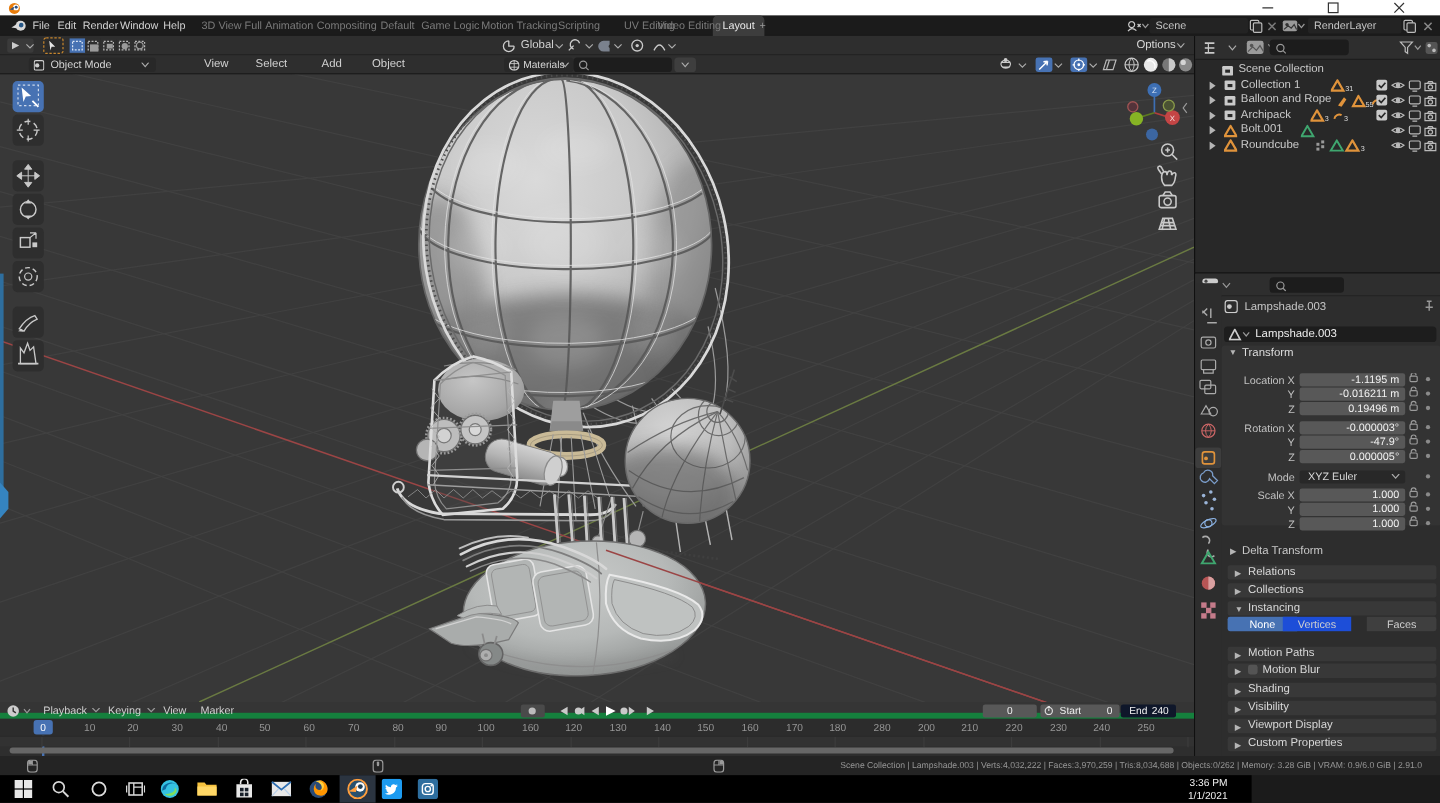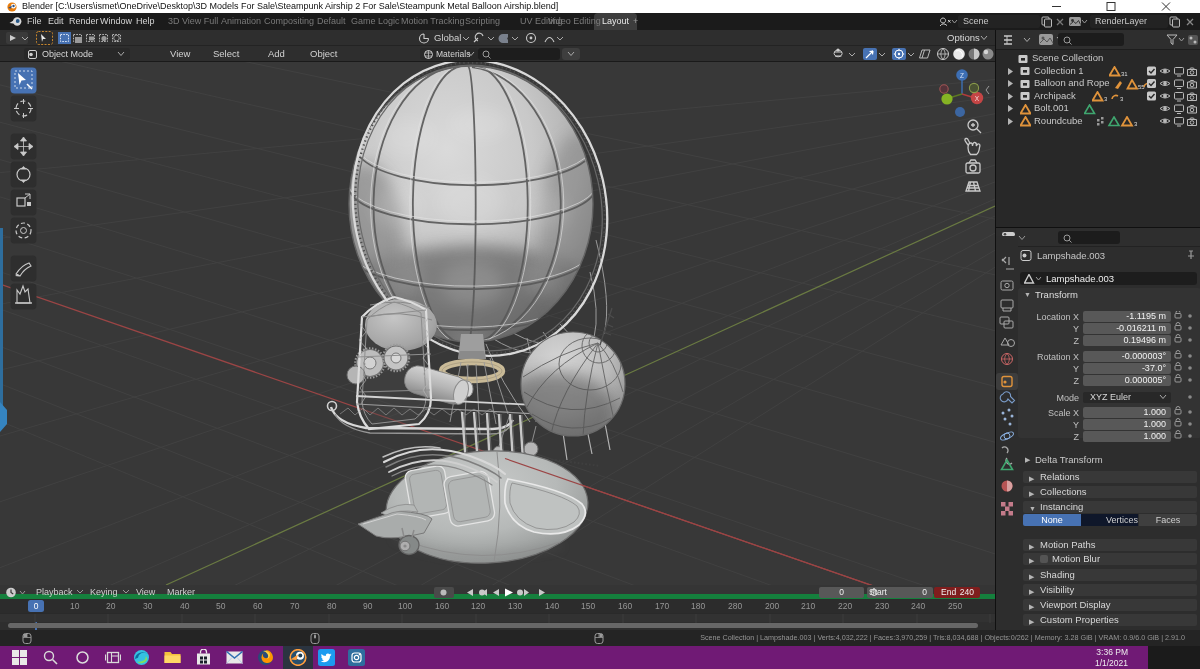--- a/index.html
+++ b/index.html
@@ -37,35 +37,34 @@
 .psec{position:absolute;left:5px;width:174px;height:11.5px;background:#383838;border-radius:2px;color:#d8d8d8;font-size:9.5px;line-height:11.5px;padding-left:17px}
 .parrow{position:absolute;color:#b5b5b5;font-size:7px}
 
 #timeline{left:0;top:585px;width:995px;height:45px;background:#2e2e2e}
 #tlhdr{position:absolute;left:0;top:0;width:995px;height:14px;background:#353535;border-bottom:5px solid #15803d}
 #ruler{position:absolute;left:0;top:14px;width:995px;height:14px;background:#2c2c2c}
 .fnum{position:absolute;top:2px;color:#969696;font-size:8.5px}
 
 #statusbar{left:0;top:630px;width:1200px;height:16px;background:#242424;color:#969696;font-size:7.2px;line-height:16px}
 
-#taskbar{left:0;top:646px;width:1148px;height:23px;background:#701a75}
+#taskbar{left:0;top:646px;width:1043px;height:23px;background:#000000}
 svg{display:block}
 </style>
 </head>
 <body>
 <div id="page">
 
   <div class="abs" id="titlebar">
     <svg class="abs" style="left:7px;top:2px" width="10" height="10" viewBox="0 0 10 10">
         <circle cx="5" cy="5" r="4.6" fill="#e87d0d"></circle>
         <circle cx="6.3" cy="4.2" r="2.4" fill="#fff"></circle>
         <circle cx="6.5" cy="4" r="1.2" fill="#2a4f84"></circle>
         <path d="M1 6 L5 3.4 L4 6.4 Z" fill="#2a4f84"></path>
       </svg>
-    <div class="txt">Blender [C:\Users\ismet\OneDrive\Desktop\3D Models For Sale\Steampunk Airship 2 For Sale\Steampunk Metal Balloon Airship.blend]</div>
     <svg class="abs" style="left:1048px;top:0" width="130" height="13" viewBox="0 0 130 13">
         <line x1="4" y1="6.5" x2="13" y2="6.5" stroke="#333" stroke-width="1"></line>
         <rect x="59" y="2.5" width="8" height="8" fill="none" stroke="#333" stroke-width="1"></rect>
         <path d="M114 2.5 L122 10.5 M122 2.5 L114 10.5" stroke="#333" stroke-width="1"></path>
       </svg>
   </div>
 
   <div class="abs" id="menubar">
     <svg class="abs" style="left:9px;top:3px" width="14" height="11" viewBox="0 0 14 11">
         <circle cx="8.2" cy="5.5" r="4.2" fill="#d8d8d8"></circle>
@@ -770,21 +769,21 @@
       <div class="abs" style="left:17px;top:42px;color:#dedede;font-size:9.5px">Transform</div>
       <div class="plabel" style="left:0px;top:65px;width:61px">Location X</div>
       <div class="pvalue" style="left:65px;top:64px;width:88px">-1.1195 m</div>
       <div class="plabel" style="left:0px;top:77px;width:61px">Y</div>
       <div class="pvalue" style="left:65px;top:76px;width:88px">-0.016211 m</div>
       <div class="plabel" style="left:0px;top:89px;width:61px">Z</div>
       <div class="pvalue" style="left:65px;top:88px;width:88px">0.19496 m</div>
       <div class="plabel" style="left:0px;top:105px;width:61px">Rotation X</div>
       <div class="pvalue" style="left:65px;top:104px;width:88px">-0.000003°</div>
       <div class="plabel" style="left:0px;top:117px;width:61px">Y</div>
-      <div class="pvalue" style="left:65px;top:116px;width:88px">-37.0°</div>
+      <div class="pvalue" style="left:65px;top:116px;width:88px">-47.9°</div>
       <div class="plabel" style="left:0px;top:129px;width:61px">Z</div>
       <div class="pvalue" style="left:65px;top:128px;width:88px">0.000005°</div>
       <div class="plabel" style="left:0px;top:146px;width:61px">Mode</div>
       <div class="pvalue" style="left:65px;top:145px;width:88px;background:#282828;text-align:left;padding-left:7px;color:#d8d8d8">XYZ Euler
         <svg class="abs" style="right:4px;top:3px" width="8" height="5">
             <path d="M1 0 l3 3.5 l3 -3.5" stroke="#aaa" fill="none"></path>
           </svg>
       </div>
       <div class="plabel" style="left:0px;top:161px;width:61px">Scale X</div>
       <div class="pvalue" style="left:65px;top:160px;width:88px">1.000</div>
@@ -828,21 +827,21 @@
             <circle cx="4" cy="125" r="1.8"></circle>
         </g>
       </svg>
       <div class="parrow" style="left:7px;top:209px">▶</div>
       <div class="abs" style="left:17px;top:207px;color:#c9c9c9;font-size:9.5px">Delta Transform</div>
       <div class="psec" style="top:224px"><span class="parrow" style="left:6px;top:2px">▶</span>Relations</div>
       <div class="psec" style="top:239px"><span class="parrow" style="left:6px;top:2px">▶</span>Collections</div>
       <div class="psec" style="top:254px"><span class="parrow" style="left:6px;top:2px">▼</span>Instancing</div>
       <div class="abs" style="left:5px;top:267px;width:174px;height:12px">
         <div class="abs" style="left:0;width:58px;height:12px;background:#4772b3;border-radius:2px 0 0 2px;color:#fff;font-size:9px;text-align:center;line-height:12px">None</div>
-        <div class="abs" style="left:58px;width:57px;height:12px;background:#0f172a;color:#cfcfcf;font-size:9px;text-align:right;line-height:12px">Vertices</div>
+        <div class="abs" style="left:46px;width:57px;height:12px;background:#1d4ed8;color:#cfcfcf;font-size:9px;text-align:center;line-height:12px">Vertices</div>
         <div class="abs" style="left:116px;width:58px;height:12px;background:#3f3f3f;border-radius:0 2px 2px 0;color:#cfcfcf;font-size:9px;text-align:center;line-height:12px">Faces</div>
       </div>
       <div class="psec" style="top:292px"><span class="parrow" style="left:6px;top:2px">▶</span>Motion Paths</div>
       <div class="psec" style="top:306px"><span class="parrow" style="left:6px;top:2px">▶</span><span style="display:inline-block;width:8px;height:8px;background:#545454;border-radius:2px;margin-right:4px;vertical-align:-1px"></span>Motion Blur</div>
       <div class="psec" style="top:322px"><span class="parrow" style="left:6px;top:2px">▶</span>Shading</div>
       <div class="psec" style="top:337px"><span class="parrow" style="left:6px;top:2px">▶</span>Visibility</div>
       <div class="psec" style="top:352px"><span class="parrow" style="left:6px;top:2px">▶</span>Viewport Display</div>
       <div class="psec" style="top:367px"><span class="parrow" style="left:6px;top:2px">▶</span>Custom Properties</div>
     </div>
   </div>
@@ -876,22 +875,22 @@
           <path d="M36 2 L30 5.5 L36 9 Z"></path>
           <path d="M42 1.5 L50 5.5 L42 9.5 Z" fill="#fff"></path>
           <path d="M56 5.5 a3 3 0 1 1 -6 0 a3 3 0 1 1 6 0 M57 2 L62 5.5 L57 9 Z" transform="translate(4 0)"></path>
           <path d="M76 2 L82 5.5 L76 9 Z M83 2 v7"></path>
         </g>
       </svg>
       <div class="abs" style="left:819px;top:1.5px;width:45px;height:11px;background:#585858;border-radius:2px;color:#f0f0f0;font-size:8.5px;text-align:center;line-height:11px">0</div>
       <div class="abs" style="left:867px;top:1.5px;width:66px;height:11px;background:#585858;border-radius:2px;color:#f0f0f0;font-size:8.5px;line-height:11px"><svg class="abs" style="left:3px;top:1.5px" width="8" height="8" viewBox="0 0 8 8">
             <circle cx="4" cy="4.5" r="3" fill="none" stroke="#ddd"></circle>
             <path d="M4 2.5 v2 M3 0.8 h2" stroke="#ddd"></path>
-          </svg><span style="margin-left:2px">Start</span><span style="position:absolute;right:6px">0</span></div>
-      <div class="abs" style="left:934px;top:1.5px;width:46px;height:11px;background:#7f1d1d;border-radius:2px;color:#f0f0f0;font-size:8.5px;line-height:11px"><span style="margin-left:7px">End</span><span style="position:absolute;right:6px">240</span></div>
+          </svg><span style="margin-left:16px">Start</span><span style="position:absolute;right:6px">0</span></div>
+      <div class="abs" style="left:934px;top:1.5px;width:46px;height:11px;background:#0f172a;border-radius:2px;color:#f0f0f0;font-size:8.5px;line-height:11px"><span style="margin-left:7px">End</span><span style="position:absolute;right:6px">240</span></div>
     </div>
     <div id="ruler">
       <div class="fnum" style="left:70px">10</div>
         <div class="fnum" style="left:106px">20</div>
       <div class="fnum" style="left:143px">30</div>
         <div class="fnum" style="left:180px">40</div>
       <div class="fnum" style="left:216px">50</div>
         <div class="fnum" style="left:253px">60</div>
       <div class="fnum" style="left:290px">70</div>
         <div class="fnum" style="left:327px">80</div>

